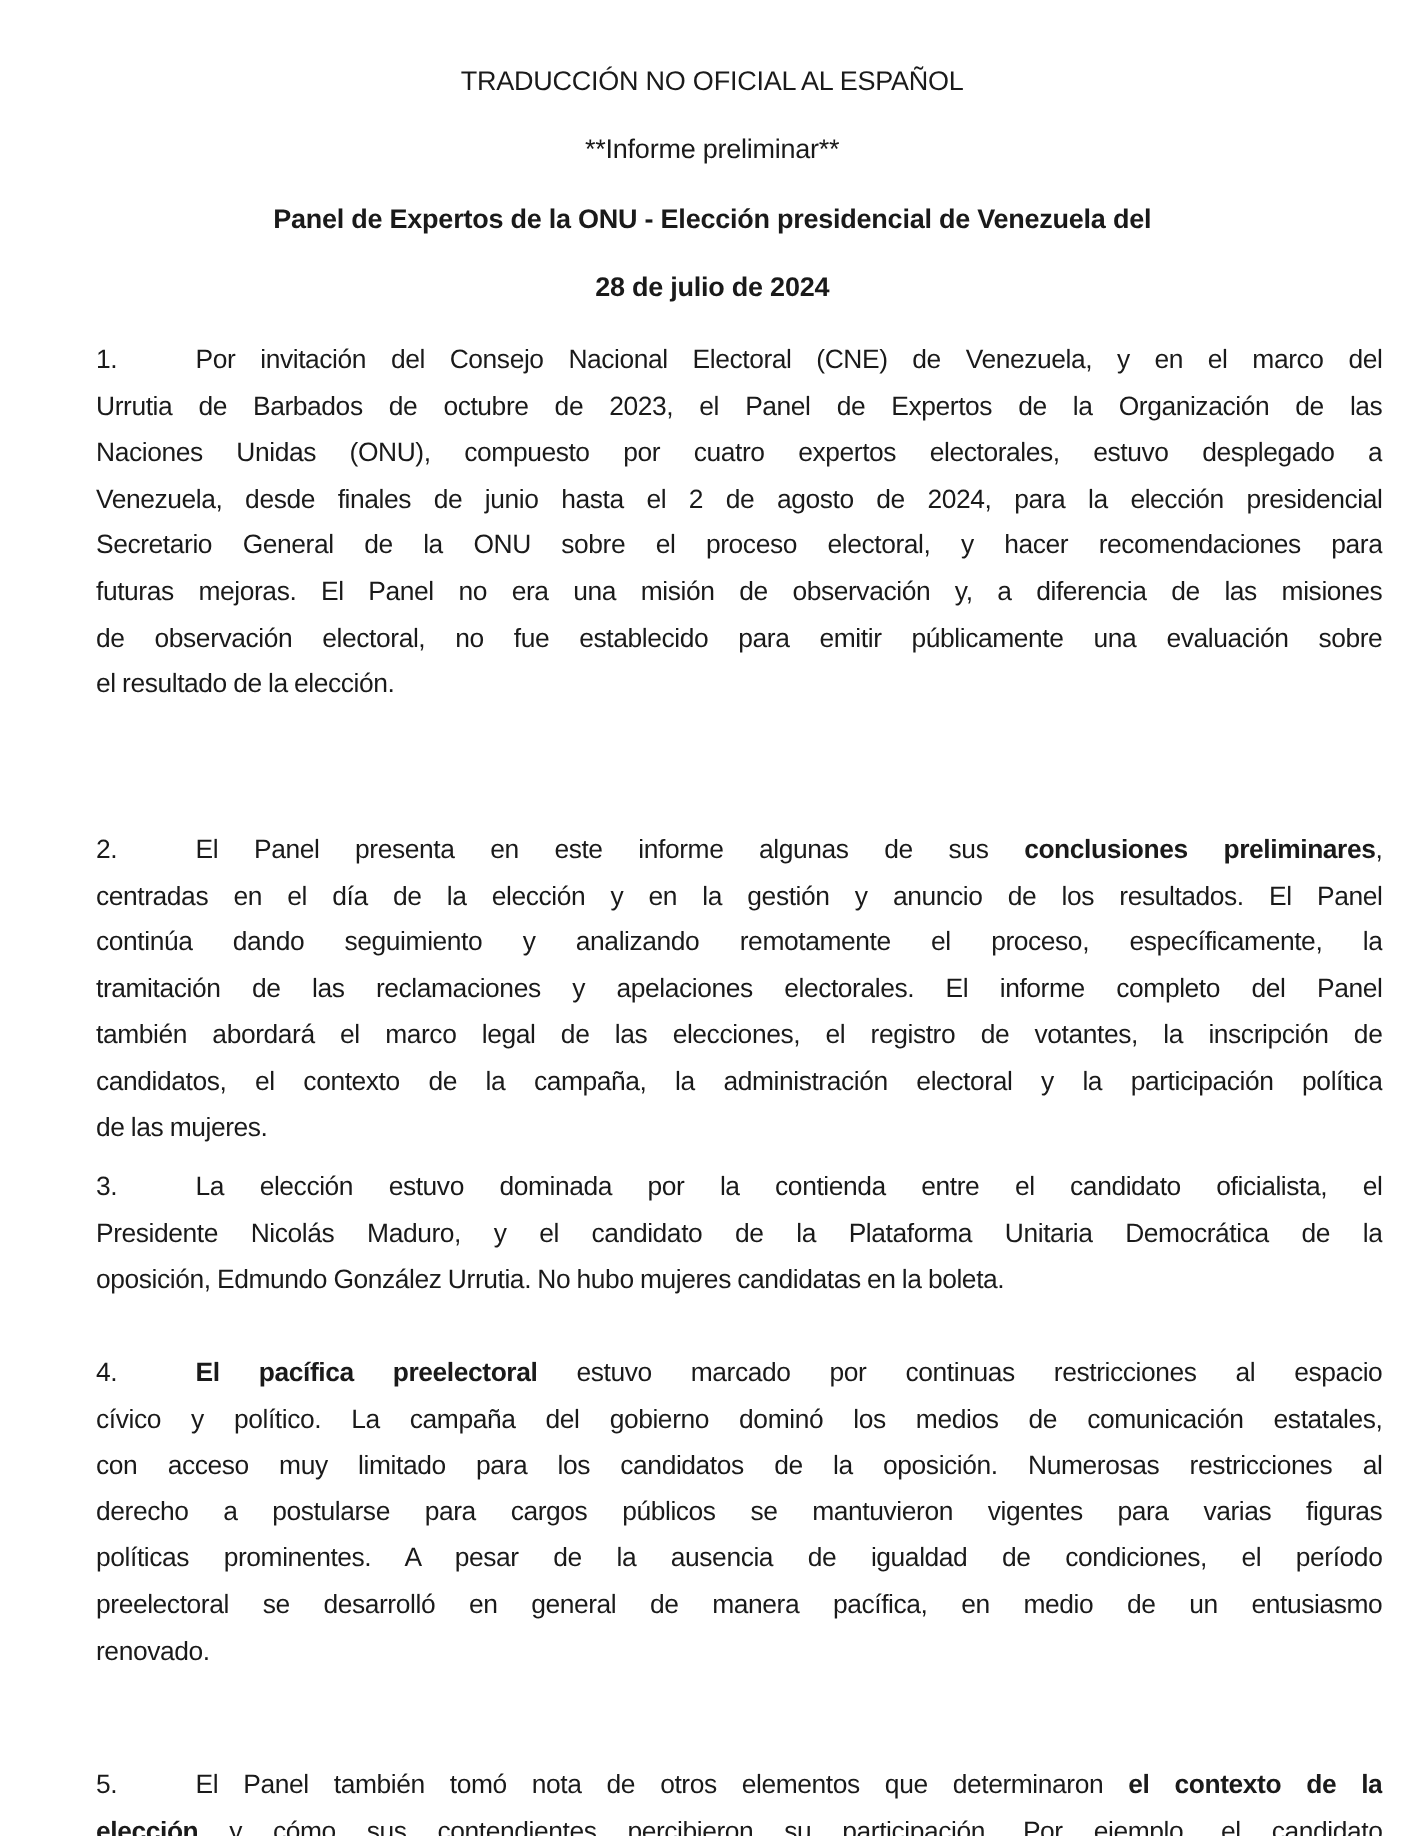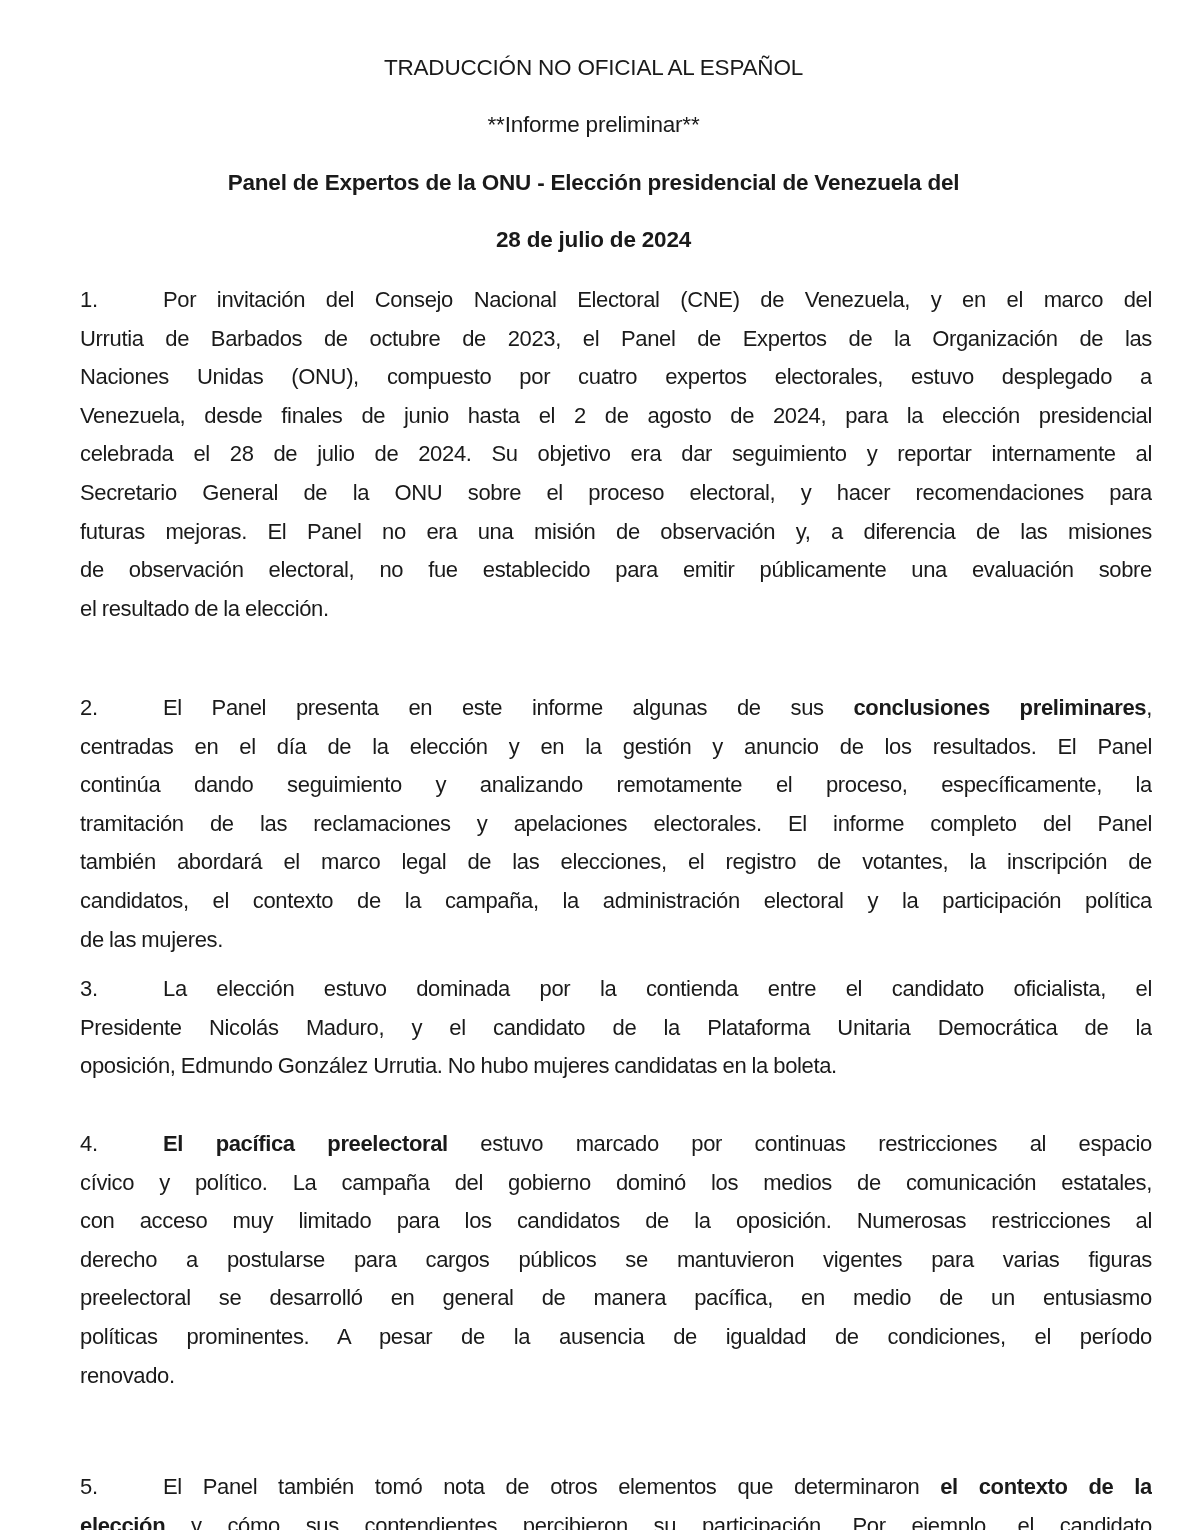--- a/index.html
+++ b/index.html
@@ -77,21 +77,20 @@
   <div class="hdr" id="h-translation">TRADUCCIÓN NO OFICIAL AL ESPAÑOL</div>
   <div class="hdr" id="h-prelim">**Informe preliminar**</div>
   <div class="hdr bold" id="h-title1">Panel de Expertos de la ONU - Elección presidencial de Venezuela del</div>
   <div class="hdr bold" id="h-title2">28 de julio de 2024</div>
 
   <div class="para" id="p1">
       <span class="line"><span class="num">1.</span><span>Por invitación del Consejo Nacional Electoral (CNE) de Venezuela, y en el marco del</span></span>
       <span class="line"><span>Urrutia de Barbados de octubre de 2023, el Panel de Expertos de la Organización de las</span></span>
       <span class="line"><span>Naciones Unidas (ONU), compuesto por cuatro expertos electorales, estuvo desplegado a</span></span>
       <span class="line"><span>Venezuela, desde finales de junio hasta el 2 de agosto de 2024, para la elección presidencial</span></span>
-      <span class="line"><span>celebrada el 28 de julio de 2024. Su objetivo era dar seguimiento y reportar internamente al</span></span>
       <span class="line"><span>Secretario General de la ONU sobre el proceso electoral, y hacer recomendaciones para</span></span>
       <span class="line"><span>futuras mejoras. El Panel no era una misión de observación y, a diferencia de las misiones</span></span>
       <span class="line"><span>de observación electoral, no fue establecido para emitir públicamente una evaluación sobre</span></span>
       <span class="line last"><span>el resultado de la elección.</span></span>
     </div>
   <div class="para" id="p2">
       <span class="line"><span class="num">2.</span><span>El Panel presenta en este informe algunas de sus </span><span class="b">conclusiones preliminares</span><span>,</span></span>
       <span class="line"><span>centradas en el día de la elección y en la gestión y anuncio de los resultados. El Panel</span></span>
       <span class="line"><span>continúa dando seguimiento y analizando remotamente el proceso, específicamente, la</span></span>
       <span class="line"><span>tramitación de las reclamaciones y apelaciones electorales. El informe completo del Panel</span></span>
@@ -102,21 +101,21 @@
   <div class="para" id="p3">
       <span class="line"><span class="num">3.</span><span>La elección estuvo dominada por la contienda entre el candidato oficialista, el</span></span>
       <span class="line"><span>Presidente Nicolás Maduro, y el candidato de la Plataforma Unitaria Democrática de la</span></span>
       <span class="line last"><span>oposición, Edmundo González Urrutia. No hubo mujeres candidatas en la boleta.</span></span>
     </div>
   <div class="para" id="p4">
       <span class="line"><span class="num">4.</span><span class="b">El pacífica preelectoral</span><span> estuvo marcado por continuas restricciones al espacio</span></span>
       <span class="line"><span>cívico y político. La campaña del gobierno dominó los medios de comunicación estatales,</span></span>
       <span class="line"><span>con acceso muy limitado para los candidatos de la oposición. Numerosas restricciones al</span></span>
       <span class="line"><span>derecho a postularse para cargos públicos se mantuvieron vigentes para varias figuras</span></span>
+      <span class="line"><span>políticas prominentes. A pesar de la ausencia de igualdad de condiciones, el período</span></span>
       <span class="line"><span>preelectoral se desarrolló en general de manera pacífica, en medio de un entusiasmo</span></span>
-      <span class="line"><span>políticas prominentes. A pesar de la ausencia de igualdad de condiciones, el período</span></span>
       <span class="line last"><span>renovado.</span></span>
     </div>
   <div class="para" id="p5">
       <span class="line"><span class="num">5.</span><span>El Panel también tomó nota de otros elementos que determinaron </span><span class="b">el contexto de la</span></span>
       <span class="line"><span class="b">elección</span><span> y cómo sus contendientes percibieron su participación. Por ejemplo, el candidato</span></span>
     </div>
 </div>
 
 </body></html>

